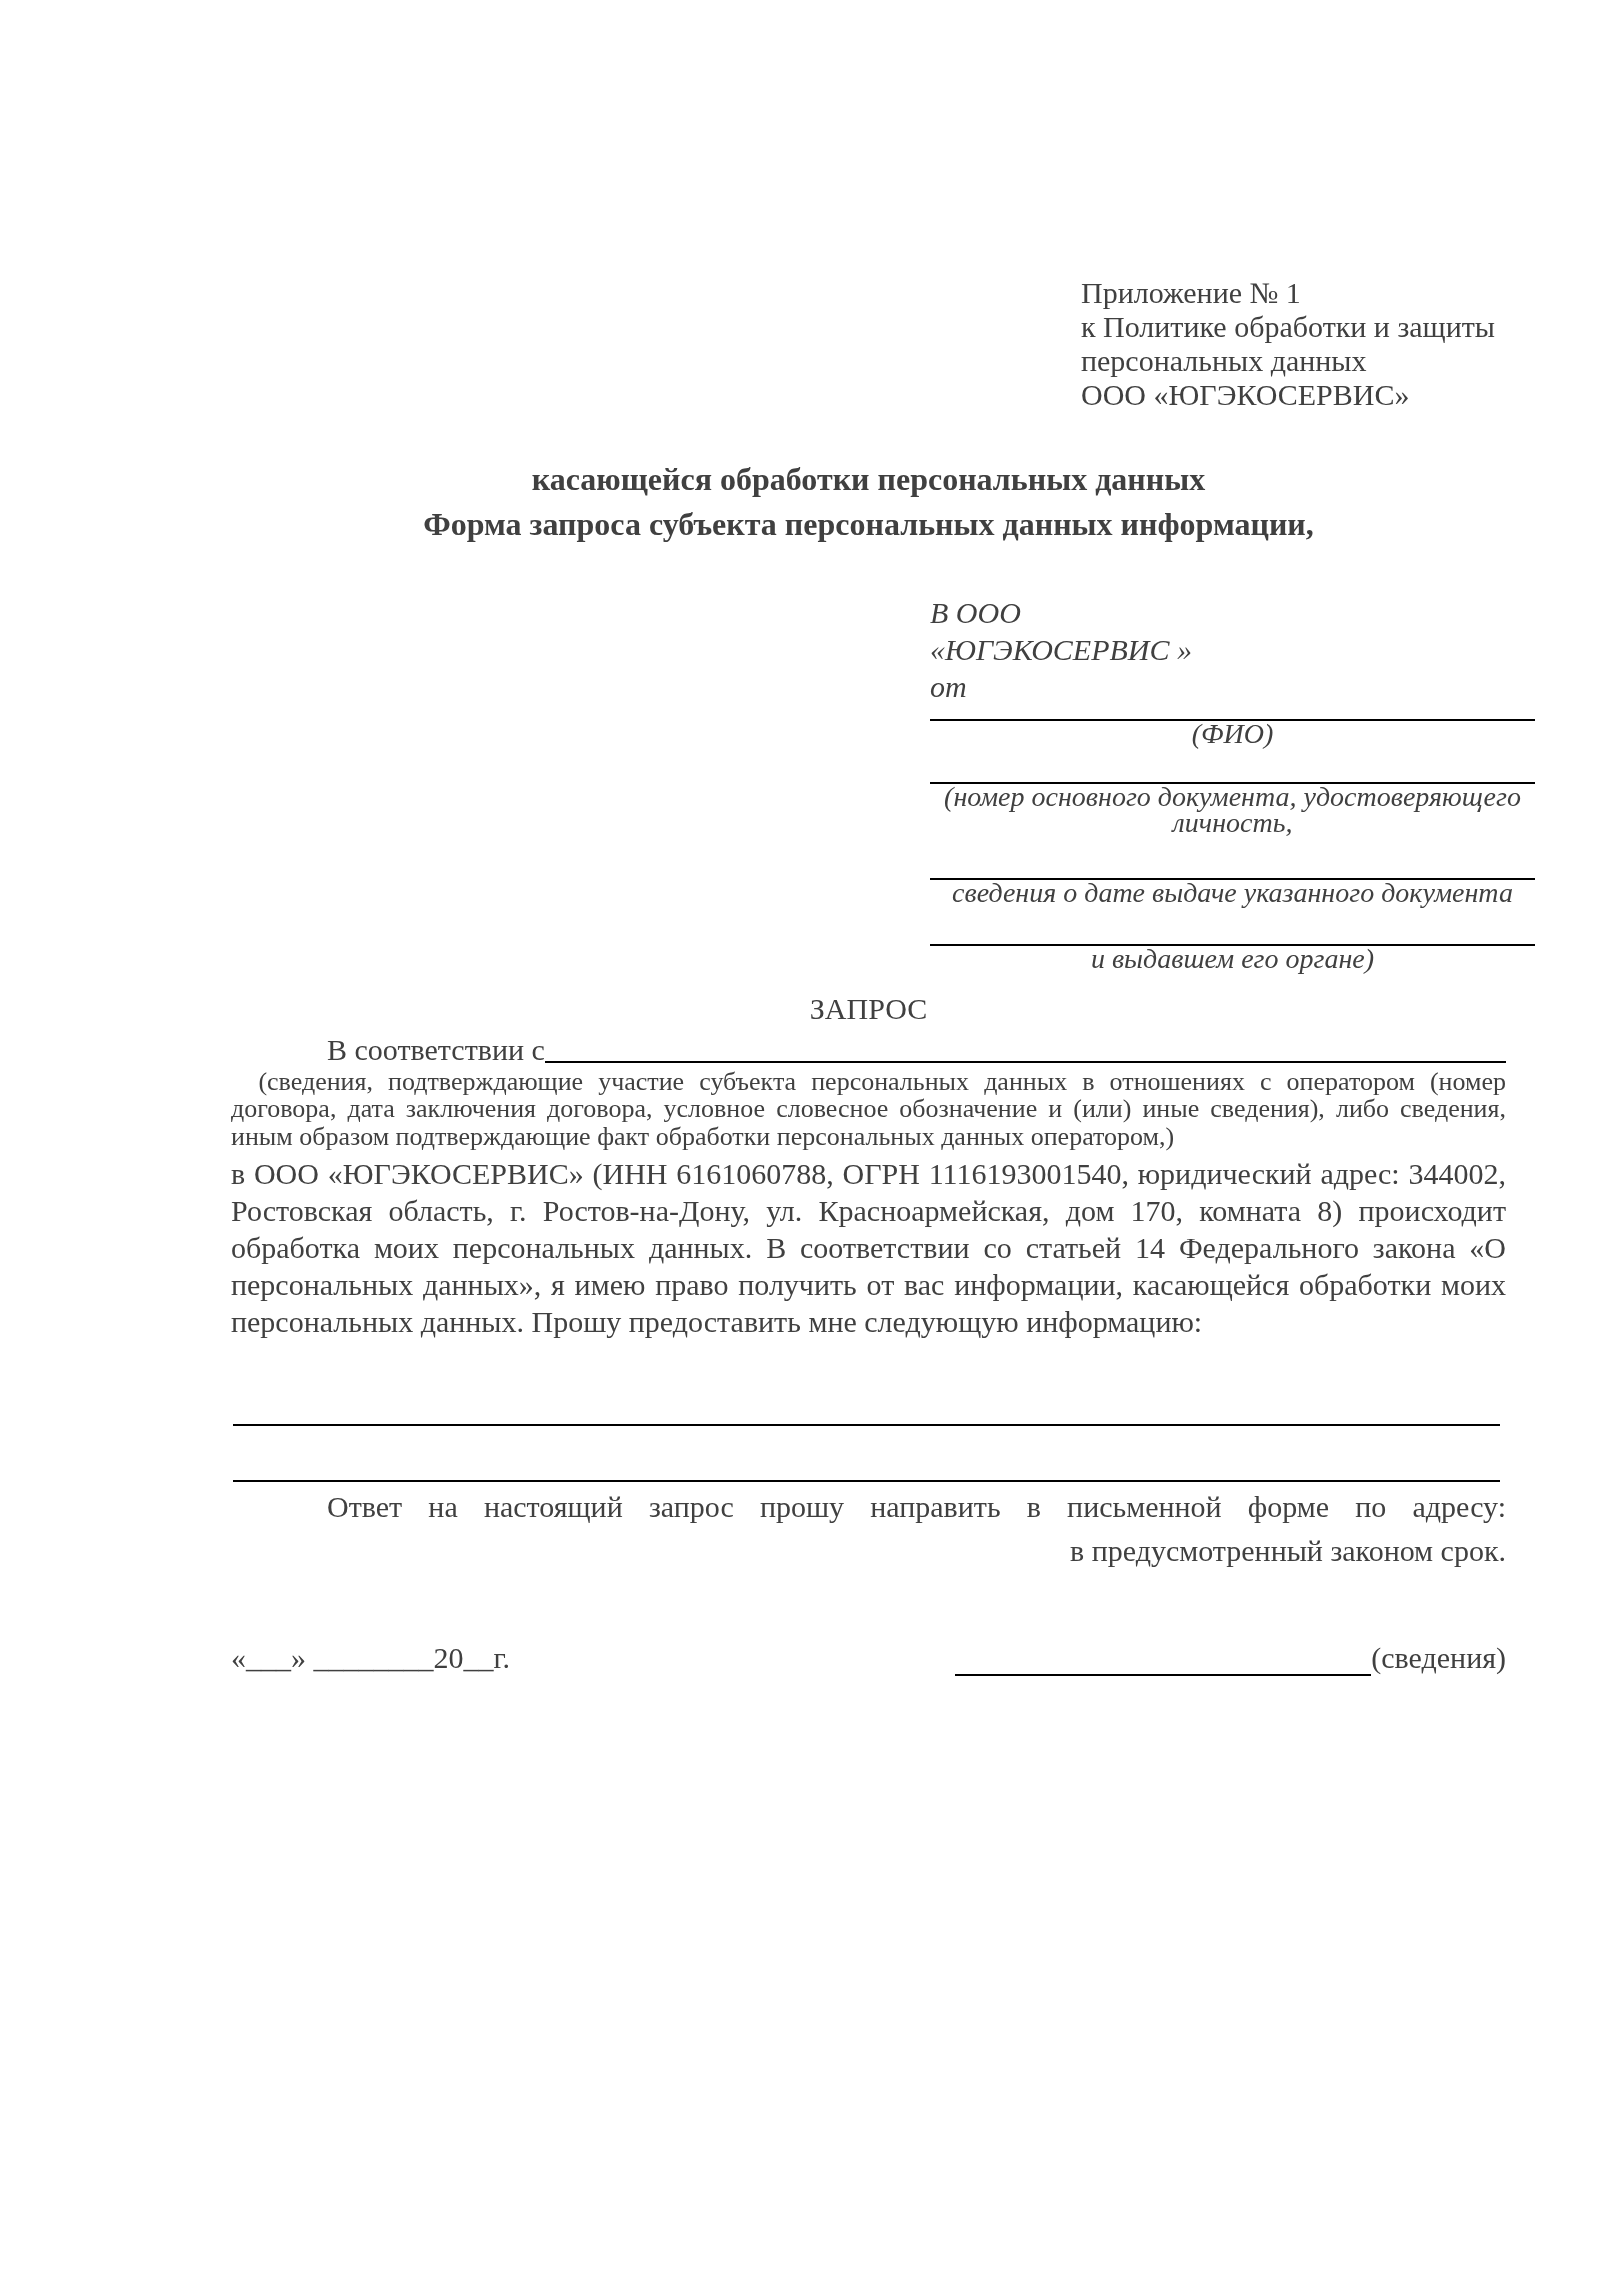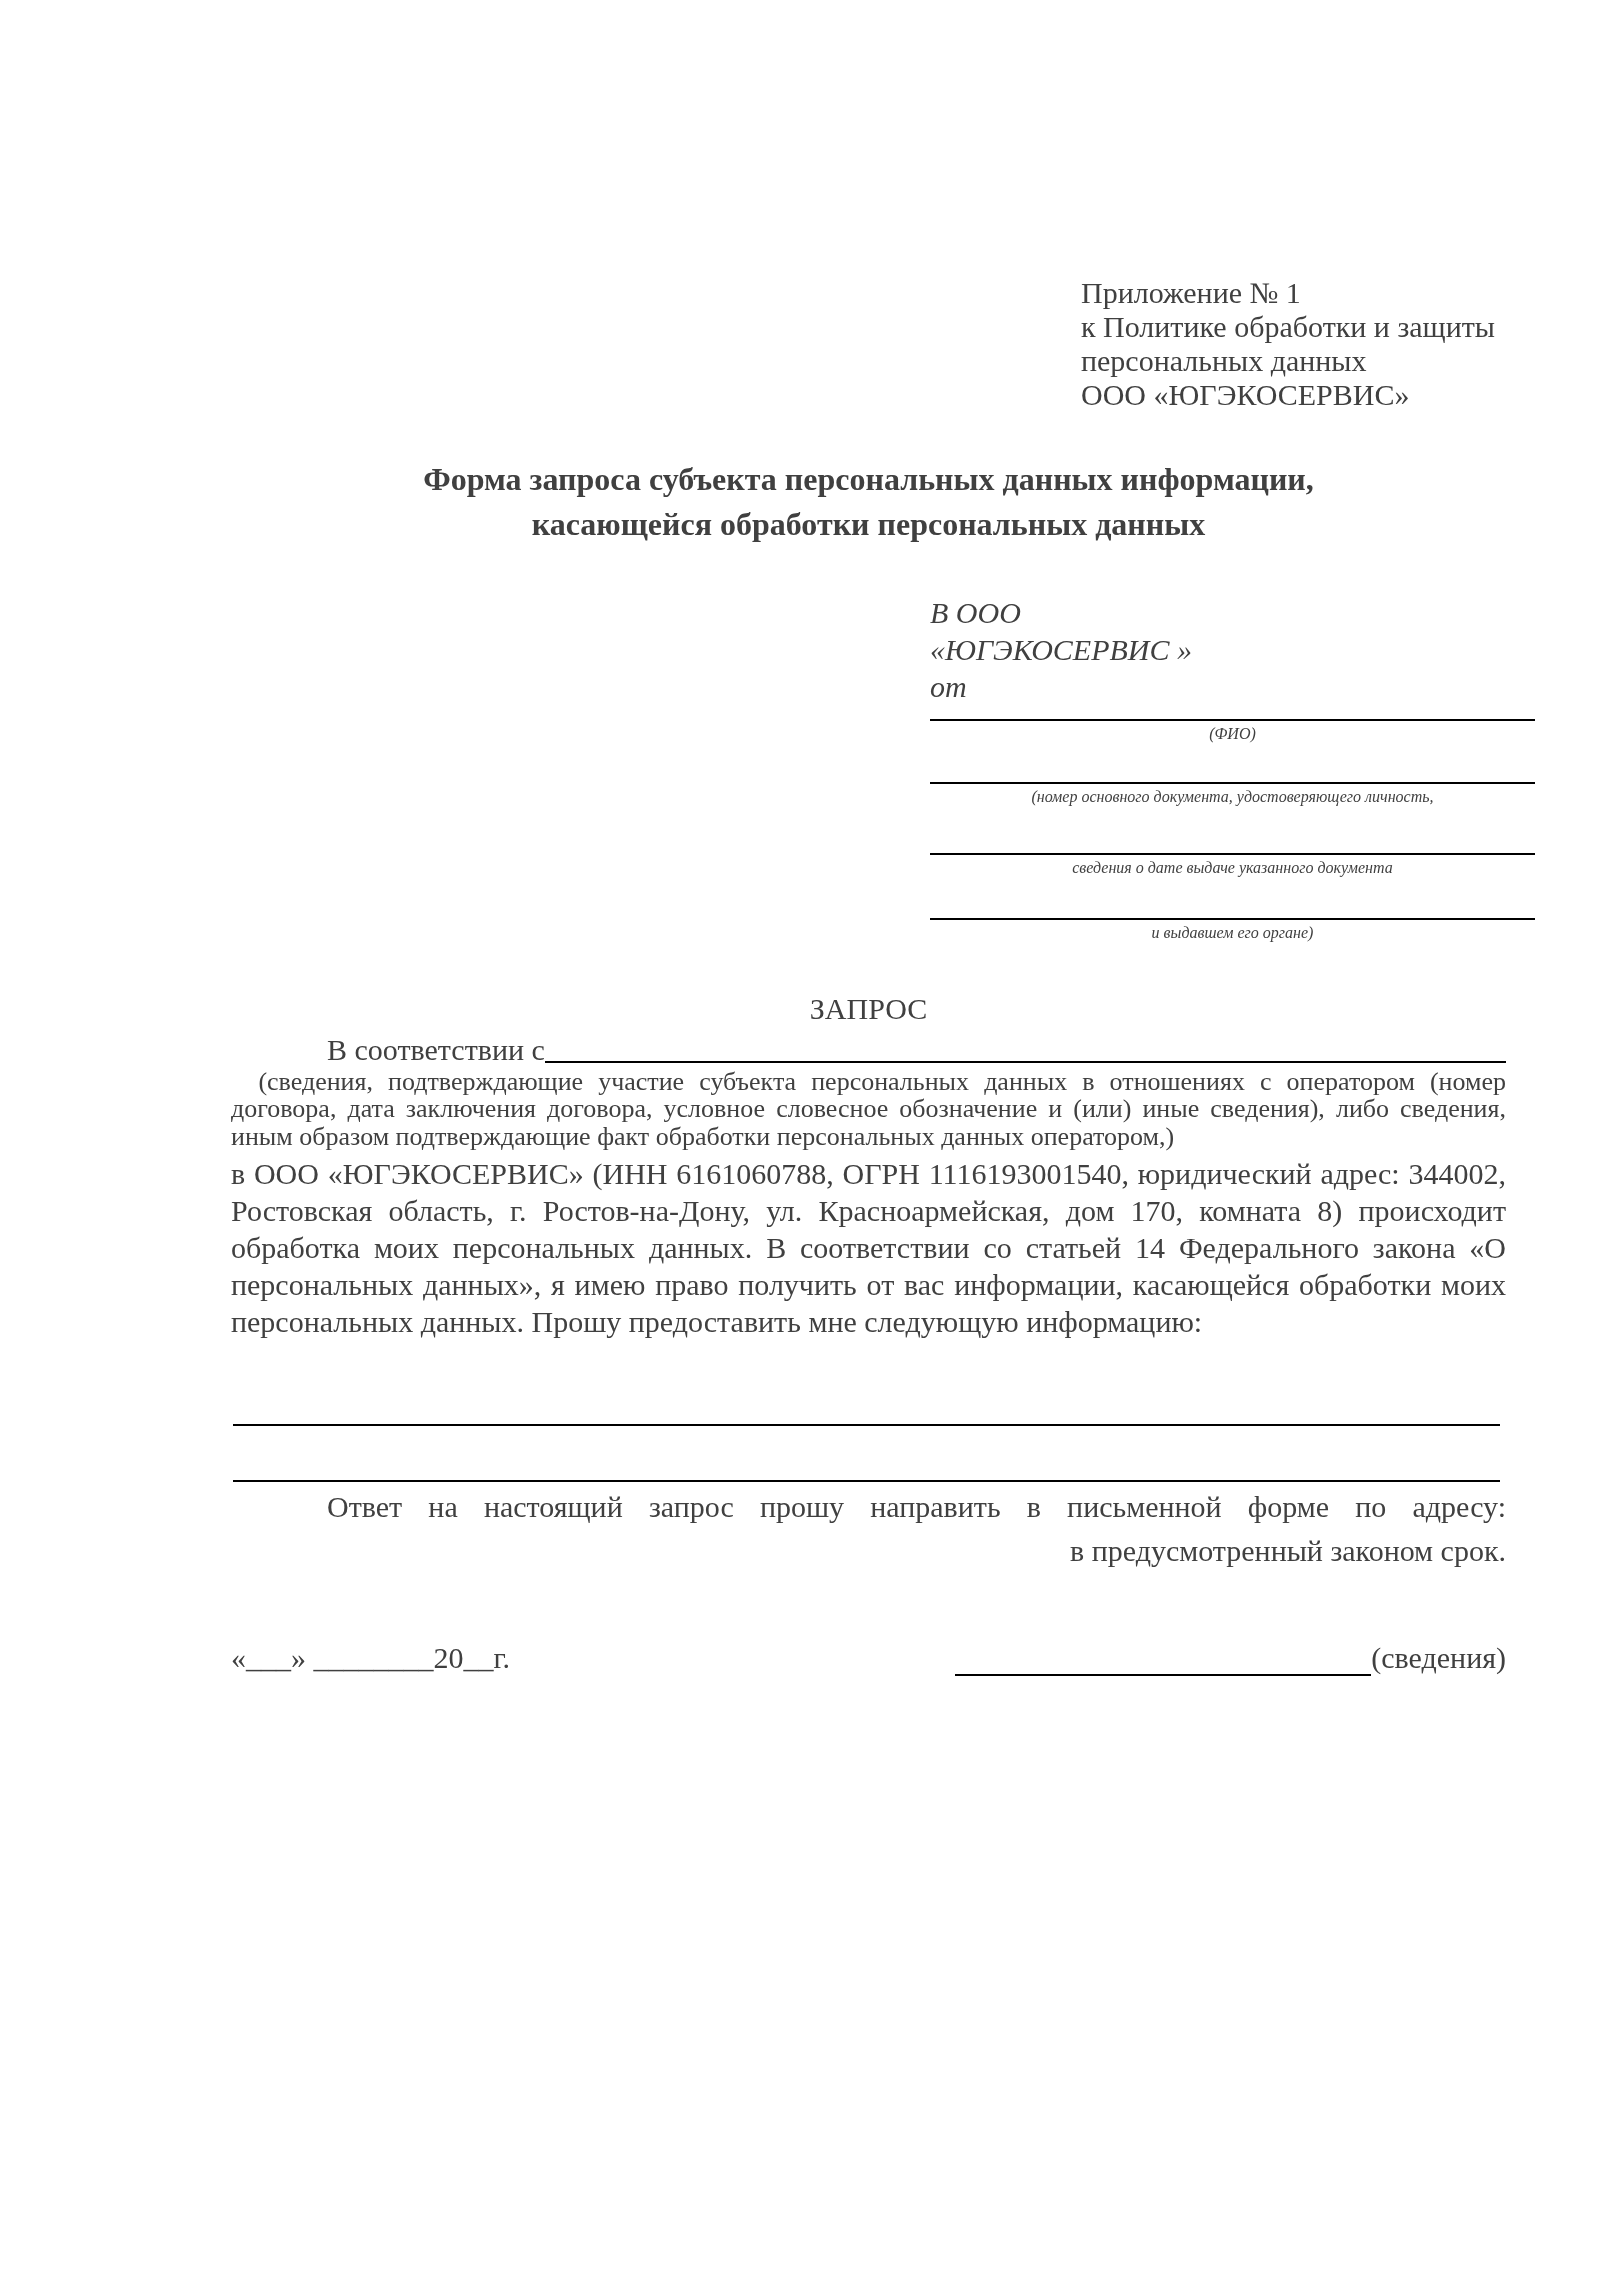--- a/index.html
+++ b/index.html
@@ -18,21 +18,21 @@
   .header-right{left:1081px;top:276px;line-height:34px;white-space:nowrap;}
   
   .doc-title{left:231px;top:457px;width:1275px;text-align:center;font-weight:bold;font-size:32px;line-height:45px;}
   
   .addressee{left:930px;top:594px;width:605px;line-height:37px;font-style:italic;}
   .fline{border-bottom:2.9px solid #000;}
   .fl1{height:13.7px;}
   .fl2{height:36px;}
   .fl3{height:43px;}
   .fl4{height:38px;}
-  .fcap{font-size:16px;line-height:25.5px;text-align:center;}
+  .fcap{font-size:28px;line-height:25.5px;text-align:center;}
   
   .zapros{left:231px;top:990px;width:1275px;text-align:center;line-height:37px;}
   .intro{left:231px;top:1031px;width:1275px;display:flex;align-items:flex-end;line-height:37px;}
   .intro-text{margin-left:96px;white-space:nowrap;}
   .fill{flex:1 1 auto;border-bottom:2.9px solid #000;margin-bottom:4.9px;}
   .footnote{left:231px;top:1068px;width:1275px;font-size:26px;line-height:27.4px;text-align:justify;text-indent:27.4px;}
   .body-par{left:231px;top:1155px;width:1275px;line-height:37px;text-align:justify;}
   .blank1{left:233px;top:1424px;width:1267px;height:0;border-bottom:2.9px solid #000;}
   .blank2{left:233px;top:1480px;width:1267px;height:0;border-bottom:2.9px solid #000;}
   .answer1{left:231px;top:1488px;width:1275px;line-height:37px;text-align:justify;text-align-last:justify;text-indent:96px;}
@@ -50,22 +50,22 @@
 <div class="page">
 
   <div class="abs header-right">
     <div>Приложение № 1</div>
     <div>к Политике обработки и защиты</div>
     <div>персональных данных</div>
     <div>ООО «ЮГЭКОСЕРВИС»</div>
   </div>
 
   <div class="abs doc-title">
+    <div>касающейся обработки персональных данных</div>
     <div>Форма запроса субъекта персональных данных информации,</div>
-    <div>касающейся обработки персональных данных</div>
   </div>
 
   <div class="abs addressee">
     <div>В ООО</div>
     <div>«ЮГЭКОСЕРВИС »</div>
     <div>от</div>
 
     <div class="fline fl1"></div>
     <div class="fcap">(ФИО)</div>
 

